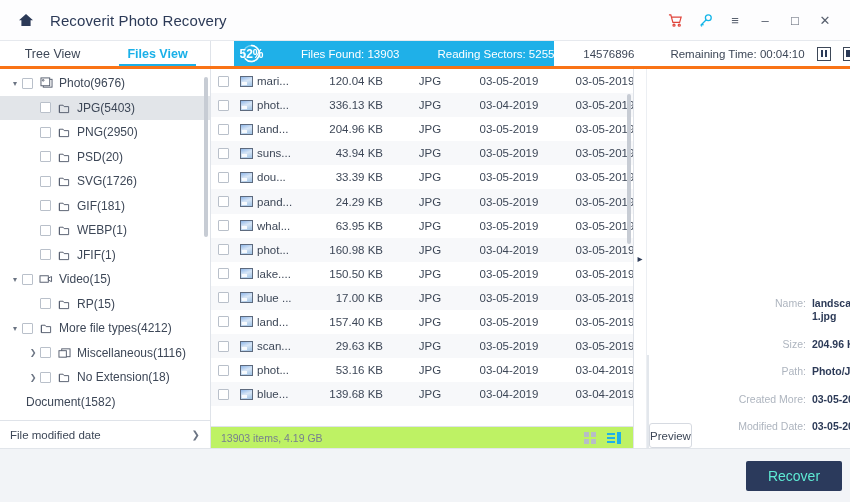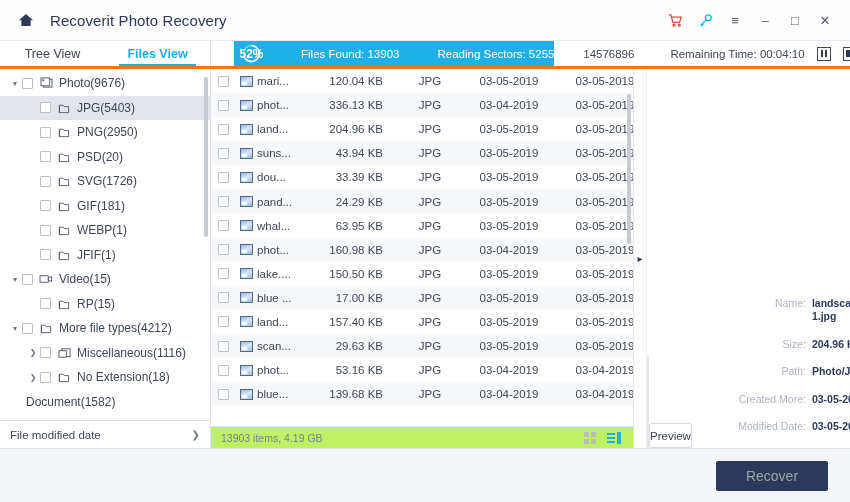--- a/index.html
+++ b/index.html
@@ -210,23 +210,23 @@
   .meta-k { flex: 0 0 108px; text-align: right; color: #aeb5bf; padding-right: 6px; }
   .meta-v { color: #2c3a57; font-weight: bold; }
 
   
   .footer {
     height: 54px; flex: 0 0 54px; background: #f2f4f7;
     display: flex; align-items: center; justify-content: flex-end;
     border-top: 1px solid #e1e5ea;
   }
   .recover-btn {
-    width: 112px; height: 30px; background: #2b3a5c; color: #a3a3a3;
+    width: 96px; height: 30px; background: #2b3a5c; color: #5eead4;
     font-size: 14px; display: flex; align-items: center; justify-content: center;
-    margin-right: 22px; border-radius: 2px;
+    margin-right: 8px; border-radius: 2px;
   }
 </style>
 </head>
 <body>
 
 <div class="app">
 
   <div class="titlebar">
     <div class="home-icon">
       <svg width="18" height="18" viewBox="0 0 18 18">

